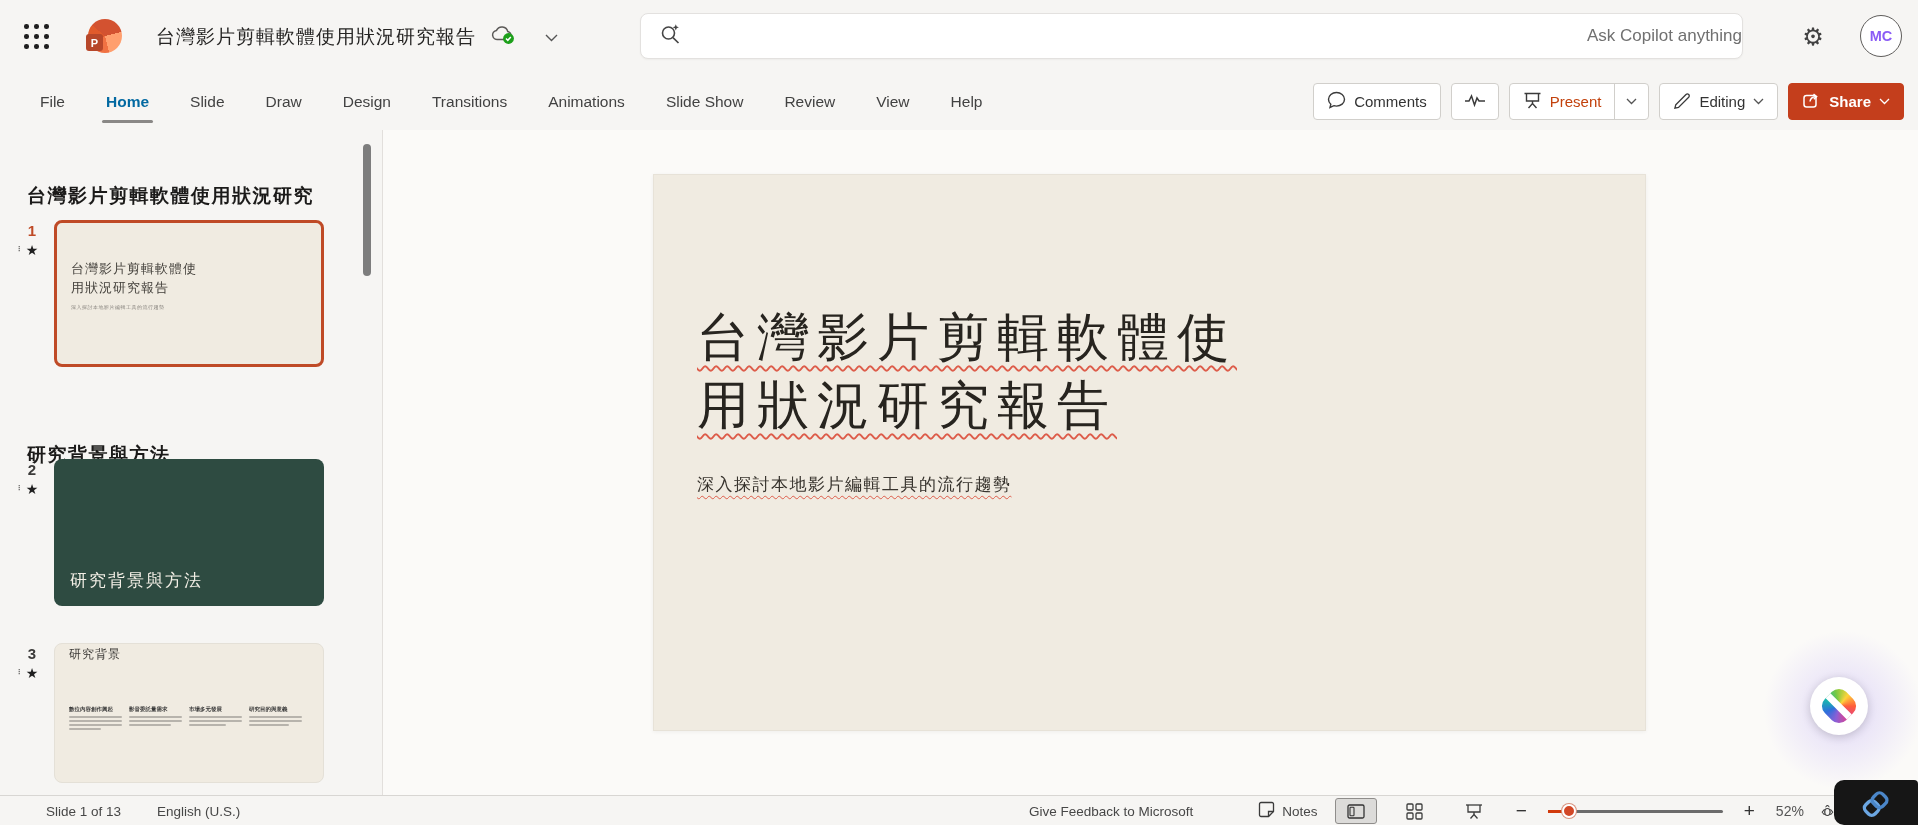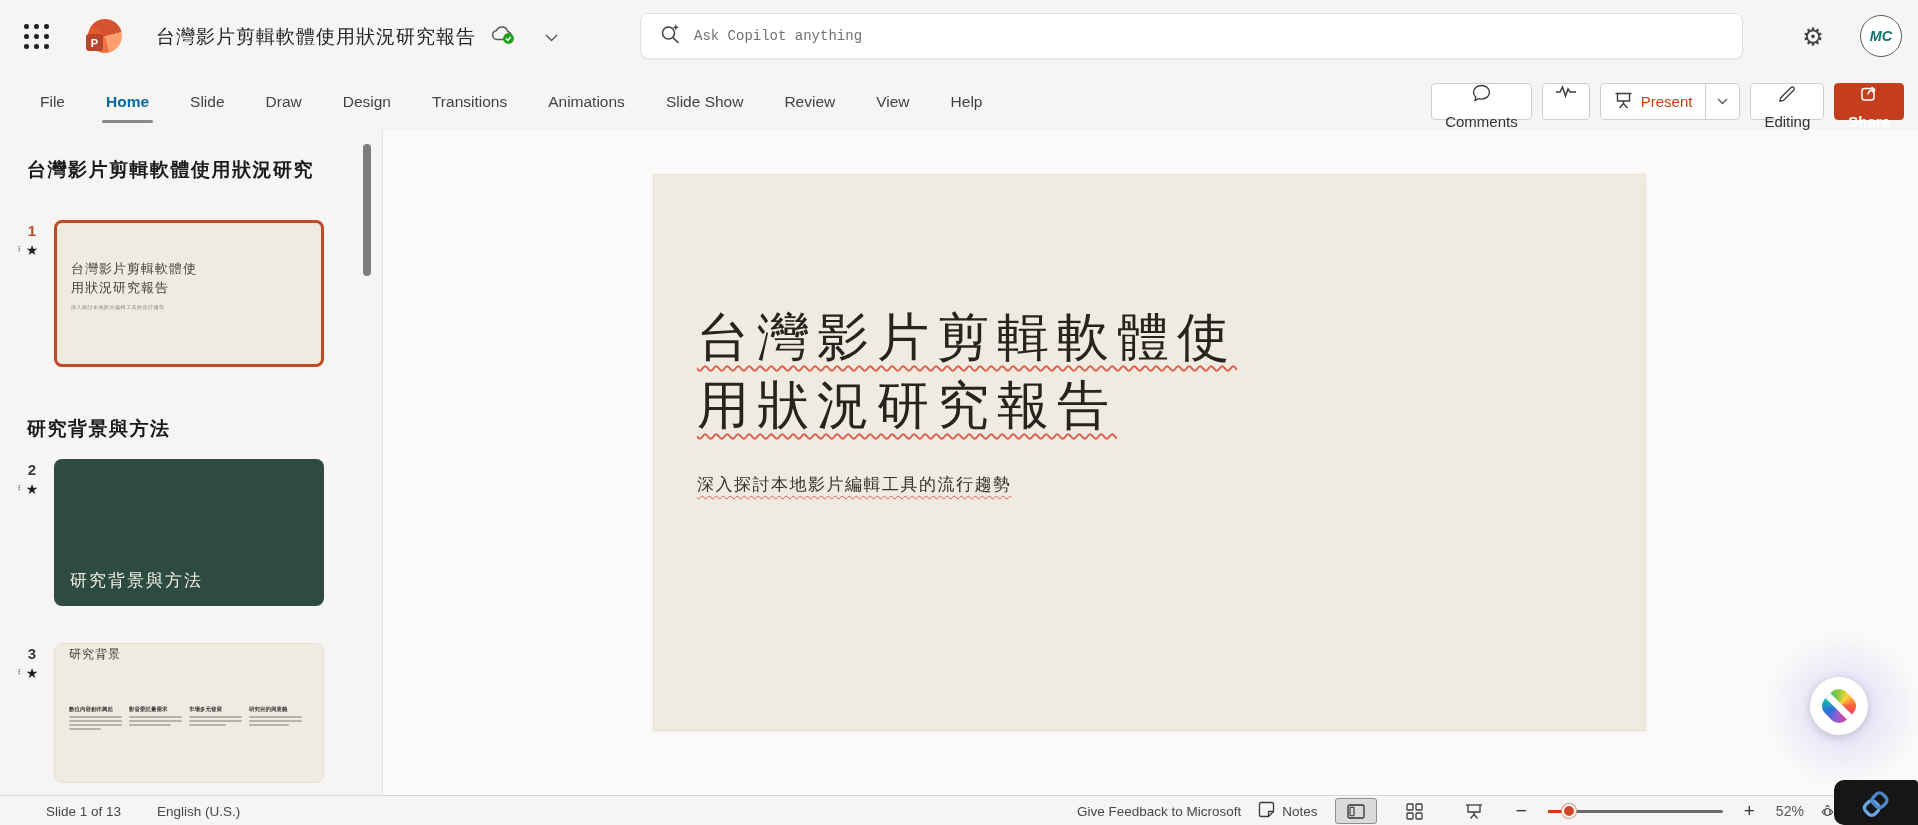--- a/index.html
+++ b/index.html
@@ -15,55 +15,55 @@
     background:conic-gradient(from -50deg,#d35230 0 35%,#ff9f6e 35% 60%,#f07142 60% 80%,#e05a2b 80% 100%); }
   .ppt-icon::after { content:"P"; position:absolute; left:-2px; bottom:2px; width:17px; height:17px;
     background:#b7472a; color:#fff; font-size:11px; font-weight:bold; border-radius:3px;
     display:flex; align-items:center; justify-content:center; }
   .doc-title { position:absolute; left:156px; top:0; height:73px; display:flex; align-items:center; gap:14px; }
   .doc-title .t { font-size:19px; color:#252423; letter-spacing:1px; }
   .chev-btn { margin-left:14px; cursor:pointer; }
   .searchbox { position:absolute; left:640px; top:13px; width:1103px; height:46px; background:#fff;
     border:1px solid #e3e1df; border-radius:8px; box-shadow:0 1px 2px rgba(0,0,0,.04);
     display:flex; align-items:center; padding-left:18px; gap:12px; }
-  .search-input { border:none; outline:none; flex:1; font-size:14px; color:#333; background:transparent;
-    font-family:Liberation Mono, monospace; }
+  .search-input { border:none; outline:none; flex:1; font-size:17px; color:#333; background:transparent;
+    font-family:Liberation Sans, sans-serif;text-align:right; }
   .search-input::placeholder { color:#707070; }
   .gear { position:absolute; left:1796px; top:20px; width:34px; height:34px; font-size:24px; color:#424242;
     display:flex; align-items:center; justify-content:center; cursor:pointer; font-family:"DejaVu Sans",sans-serif; }
   .avatar { position:absolute; left:1860px; top:15px; width:42px; height:42px; border-radius:50%;
-    background:#fff; border:1.5px solid #5f5d5b; color:#0f766e; font-size:14.5px; font-weight:bold;
-    display:flex; align-items:center; justify-content:center; cursor:pointer;font-style:italic; }
+    background:#fff; border:1.5px solid #5f5d5b; color:#8b5cf6; font-size:14.5px; font-weight:bold;
+    display:flex; align-items:center; justify-content:center; cursor:pointer; }
 
   
   .menubar { position:absolute; left:0; top:73px; width:1918px; height:57px; background:#f6f5f3; }
   .tabs { position:absolute; left:38px; top:0; height:57px; display:flex; align-items:center; gap:37px; }
   .tab { font-size:15.5px; color:#424242; cursor:pointer; position:relative; padding:6px 2px; }
   .tab.active { font-weight:bold; color:#0369a1; }
   .tab.active::after { content:""; position:absolute; left:-2px; right:-2px; bottom:-6px; height:3px;
     border-radius:2px; background:#8a8886; }
   .mb-actions { position:absolute; right:14px; top:10px; display:flex; align-items:center; gap:10px; }
   .btn { height:37px; background:#fff; border:1px solid #d1cfcb; border-radius:4px; color:#333;
-    display:flex; align-items:center; gap:8px; padding:0 13px; font-size:15px; cursor:pointer;flex-direction:column; }
+    display:flex; align-items:center; gap:8px; padding:0 13px; font-size:15px; cursor:pointer; }
   .btn svg { flex:none; }
   .split { display:flex; height:37px; border:1px solid #d1cfcb; border-radius:4px; background:#fff; overflow:hidden; }
   .split .main { display:flex; align-items:center; gap:8px; padding:0 13px; font-size:15px; color:#c2410c; cursor:pointer; }
   .split .dd { width:34px; display:flex; align-items:center; justify-content:center; border-left:1px solid #d1cfcb; cursor:pointer; }
   .btn-share { background:#c43e1c; border:1px solid #c43e1c; color:#fff; font-weight:bold; }
 
   
   .sidebar { position:absolute; left:0; top:130px; width:382px; height:665px; background:#f6f5f3; }
   .v-divider { position:absolute; left:382px; top:130px; width:1px; height:665px; background:#e2dfdc; }
   .scroll-thumb { position:absolute; left:363px; top:144px; width:8px; height:132px; background:#7d7d7d; border-radius:4px; cursor:pointer; }
   .notch { position:absolute; left:383px; top:146px; width:44px; height:46px; background:#f6f5f3;
     border:1px solid #e3e1de; border-left:none; border-radius:0 12px 12px 0; }
   .collapse-btn { position:absolute; left:389px; top:156px; width:30px; height:25px; background:#fbfaf9;
     border:1px solid #b9b7b4; border-radius:4px; display:flex; align-items:center; justify-content:center; cursor:pointer; }
 
-  .sec-title { position:absolute; left:27px; font-size:19px; font-weight:bold; color:#1b1a19; letter-spacing:1.5px; }
+  .sec-title { position:absolute; left:27px; font-size:19px; font-weight:bold; color:#1b1a19; letter-spacing:1.5px;margin-top:26px; }
   .gutter { position:absolute; left:16px; width:32px; text-align:center; }
   .gutter .num { font-size:15px; font-weight:600; color:#3b3a39; }
   .gutter .num.sel { color:#bf4a26; }
   .star { position:relative; font-size:14px; color:#1f1f1f; margin-top:3px; display:inline-block; }
   .star::before { content:"⁝"; position:absolute; left:-8px; top:1px; font-size:9px; color:#3b3a39; }
 
   .thumb { position:absolute; left:54px; width:270px; border-radius:8px; cursor:pointer; }
   .thumb1 { background:#f0ebe1; height:147px; border:3px solid #bf4a26; }
   .thumb1 .tt { margin:36px 0 0 14px; font-size:13px; line-height:19px; color:#44413c; letter-spacing:1px; width:210px; }
   .thumb1 .ts { margin:7px 0 0 14px; font-size:5px; color:#8a8680; letter-spacing:.5px; }
@@ -93,21 +93,21 @@
     background:#fff; box-shadow:0 2px 10px rgba(0,0,0,.18); display:flex; align-items:center; justify-content:center; cursor:pointer; }
   .cp-logo { width:30px; height:30px; border-radius:10px; transform:rotate(45deg); position:relative; overflow:hidden;
     background:conic-gradient(from 200deg,#2f6fdb,#19b7ae,#7ac943,#ffd43b,#ff5e3a,#e0418e,#8a5fd6,#2f6fdb); }
   .cp-logo::after { content:""; position:absolute; left:-4px; right:-4px; top:12px; height:7px; background:#fff; border-radius:4px; }
 
   
   .statusbar { position:absolute; left:0; top:795px; width:1918px; height:30px; background:#f6f5f3;
     border-top:1px solid #d8d6d3; font-size:13.5px; color:#474747;text-align:right; }
   .sb-left { position:absolute; left:46px; top:0; height:30px; display:flex; align-items:center; gap:36px; }
   .sb-right { position:absolute; right:86px; top:0; height:30px; display:flex; align-items:center; gap:17px; }
-  .sb-item { display:flex; align-items:center; gap:7px; cursor:pointer; }
+  .sb-item { display:flex; align-items:center; gap:7px; cursor:pointer;margin-left:48px; }
   .viewbtn { width:42px; height:26px; display:flex; align-items:center; justify-content:center; border-radius:3px; cursor:pointer; }
   .viewbtn.sel { background:#dcdbd9; border:1px solid #8f8d8b; }
   .zoom-minus,.zoom-plus { font-size:19px; color:#333; cursor:pointer; padding:0 4px; }
   .slider { position:relative; width:175px; height:14px; cursor:pointer; }
   .slider .track { position:absolute; left:0; right:0; top:6px; height:2.5px; background:#6b6b6b; border-radius:2px; }
   .slider .fill { position:absolute; left:0; width:22px; top:6px; height:2.5px; background:#d13a0c; }
   .slider .knob { position:absolute; left:14px; top:0; width:14px; height:14px; border-radius:50%;
     background:#d24726; border:2.5px solid #fff; box-shadow:0 0 0 1px #d9927e; }
   .fit-icon { font-size:14px; color:#444; letter-spacing:-2px; cursor:pointer; }
   .link-overlay { position:absolute; right:0; top:780px; width:84px; height:45px; background:#161616;

